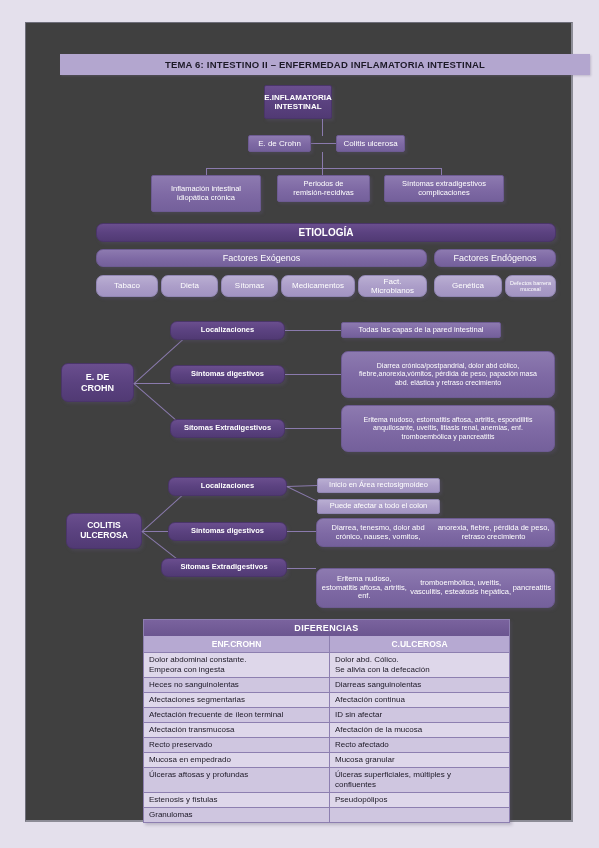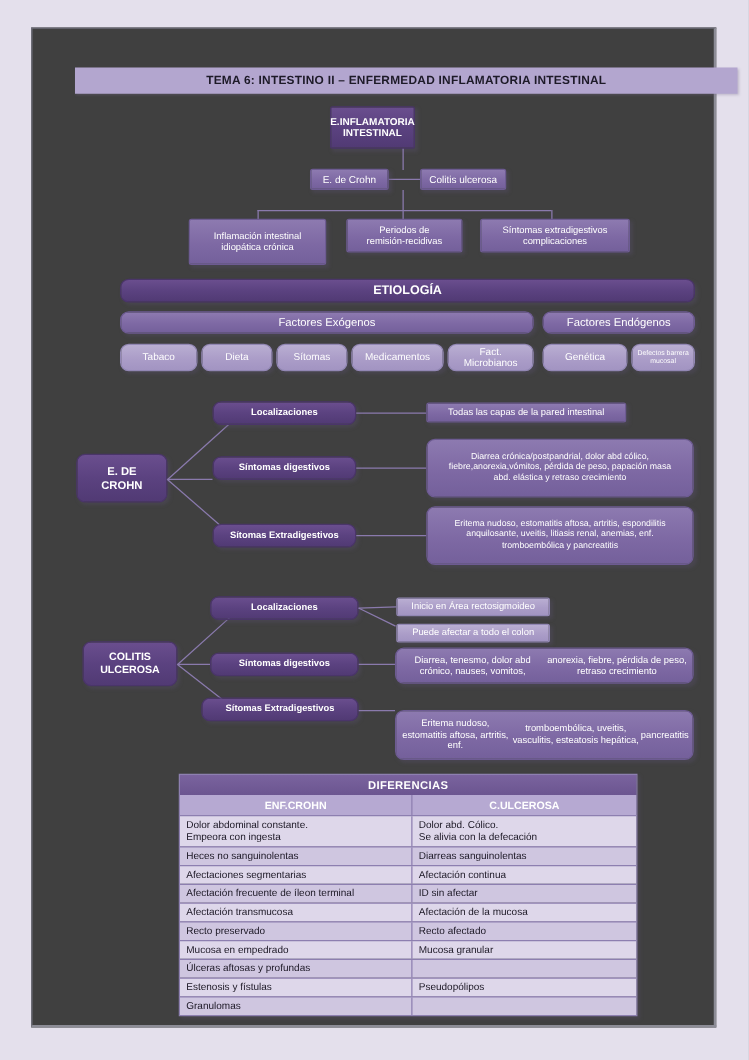--- a/index.html
+++ b/index.html
@@ -301,20 +301,24 @@
       <div class="c2">Recto afectado</div>
     </div>
 
     <div class="row norm">
       <div class="c1">Mucosa en empedrado</div>
       <div class="c2">Mucosa granular</div>
     </div>
 
     <div class="row alt">
       <div class="c1">Úlceras aftosas y profundas</div>
+      <div class="c2">
+        <div>Úlceras superficiales, múltiples y</div>
+        <div>confluentes</div>
+      </div>
     </div>
 
     <div class="row norm">
       <div class="c1">Estenosis y fístulas</div>
       <div class="c2">Pseudopólipos</div>
     </div>
 
     <div class="row alt">
       <div class="c1">Granulomas</div>
     </div>

